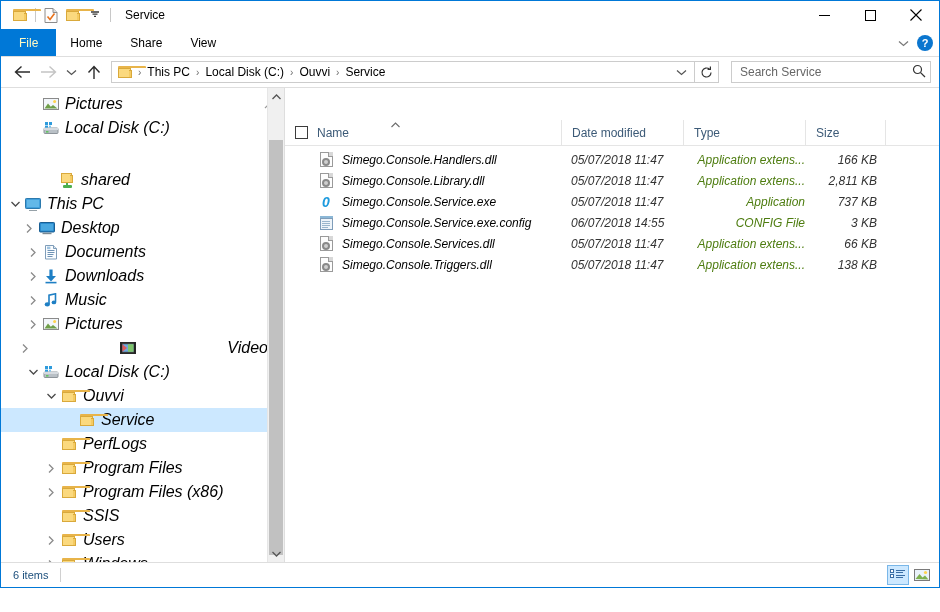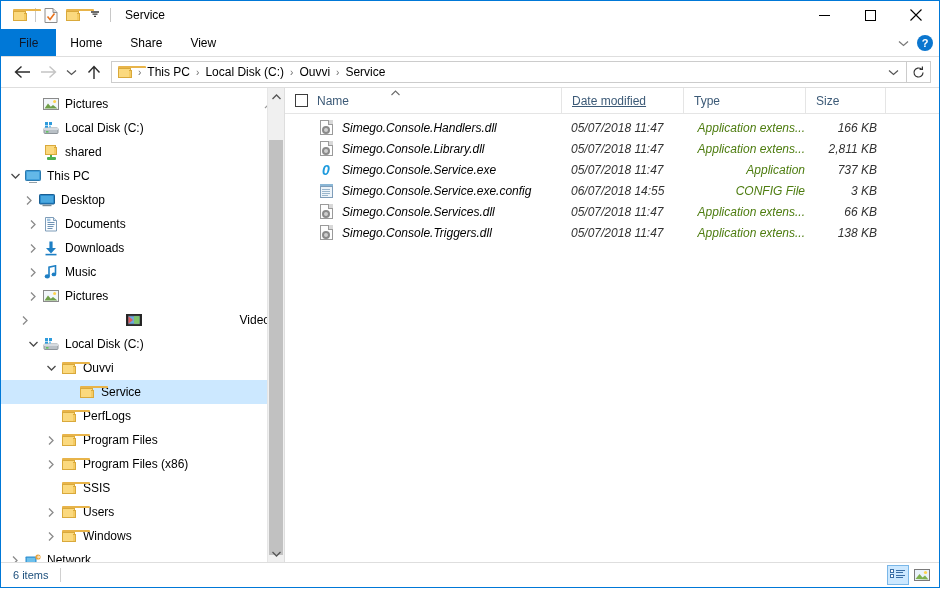--- a/index.html
+++ b/index.html
@@ -68,21 +68,21 @@
     background: #ffffff;
     border-bottom: 1px solid #dedede;
     position: relative;
   }
   .tab {
     display: flex; align-items: center; justify-content: center;
     padding: 0 14px; font-size: 12px; color: #000;
     cursor: default;
   }
   .tab.file {
-    background: #0078d7; color: #0f172a;
+    background: #0078d7; color: #fef9c3;
     padding: 0 18px;
   }
   .ribbon-right {
     position: absolute; right: 6px; top: 0; height: 28px;
     display: flex; align-items: center; gap: 8px;
   }
   .help-icon {
     width: 16px; height: 16px; border-radius: 50%;
     background: #0b76cf; color: #fff; font-size: 11px; font-weight: bold;
     display: flex; align-items: center; justify-content: center;
@@ -158,54 +158,54 @@
   .chev {
     width: 16px; min-width: 16px; height: 24px;
     display: flex; align-items: center; justify-content: center;
     color: #767676;
   }
   .tree-icon {
     width: 20px; min-width: 20px; height: 16px;
     display: flex; align-items: center; justify-content: center;
     margin-right: 4px;
   }
-  .tree-label { font-size: 12px; }
+  .tree-label { font-size: 16px; font-style: italic; }
   .pin { margin-left: auto; color: #808080; }
 
   .sb-scroll {
     position: absolute; right: 0; top: 0; bottom: 0; width: 17px;
     background: #f0f0f0; border-left: 1px solid #e6e6e6;
   }
   .sb-arrow {
     height: 17px; display: flex; align-items: center; justify-content: center;
     color: #606060; font-size: 9px;
   }
   .sb-thumb {
     position: absolute; left: 1px; right: 1px;
     background: #c1c1c1;
   }
 
   
-  .filelist { flex: 1; display: flex; flex-direction: column; min-width: 0; background: #fff; }
+  .filelist { flex: 1; display: flex; flex-direction: column; min-width: 0; background: #fff; margin-top: 32px; }
   .colheader {
     height: 26px; min-height: 26px;
     display: flex; align-items: center;
     border-bottom: 1px solid #e5e5e5;
     position: relative;
   }
   .col {
     height: 26px; display: flex; align-items: center;
     font-size: 12px; color: #3c5a77;
     border-left: 1px solid #e5e5e5;
     padding-left: 10px;
     position: relative;
   }
   .col:first-child { border-left: none; }
   .col.c-name { width: 276px; min-width: 276px; padding-left: 10px; }
-  .col.c-date { width: 122px; min-width: 122px; text-decoration: underline; }
+  .col.c-date { width: 122px; min-width: 122px; }
   .col.c-type { width: 122px; min-width: 122px; }
   .col.c-size { width: 80px; min-width: 80px; }
   .col.c-pad { flex: 1; }
   .hdr-check {
     width: 13px; height: 13px; border: 1px solid #3c3c3c;
     background: #fff; margin-right: 9px;
   }
   .sort-caret {
     position: absolute; left: 106px; top: 0px;
     color: #6b6b6b; font-size: 9px;
@@ -392,20 +392,29 @@
           </svg>
       </div>
     </div>
     <div class="refreshbtn">
       <svg width="13" height="13" viewBox="0 0 13 13">
         <path d="M11 6.5 a4.5 4.5 0 1 1 -1.6 -3.45" fill="none" stroke="#333" stroke-width="1.2"></path>
         <path d="M10.4 0.6 L10.4 3.4 L7.6 3.4" fill="none" stroke="#333" stroke-width="1.2"></path>
       </svg>
     </div>
 
+    <div class="searchbox">
+      <input type="text" placeholder="Search Service" style="">
+      <span>
+        <svg width="14" height="14" viewBox="0 0 14 14">
+          <circle cx="5.5" cy="5.5" r="4" fill="none" stroke="#333" stroke-width="1.2"></circle>
+          <path d="M8.6 8.6 L13 13" stroke="#333" stroke-width="1.3"></path>
+        </svg>
+      </span>
+    </div>
   </div>
 
   <div class="main">
 
     <div class="sidebar">
       <div class="tree" id="tree">
           <div class="tree-item" style="padding-left: 24px;">
             <span class="chev"></span>
             <span class="tree-icon">
               <svg width="16" height="14" viewBox="0 0 16 14">
@@ -428,21 +437,21 @@
                 <rect x="1" y="7" width="14" height="2" fill="#d6dbe0"></rect>
                 <rect x="3" y="10" width="2.5" height="1.6" fill="#62c462"></rect>
                 <rect x="2" y="1" width="3" height="3" fill="#2e9bdc"></rect>
                 <rect x="6" y="1" width="3" height="3" fill="#2e9bdc"></rect>
                 <rect x="2" y="4.6" width="3" height="2" fill="#2e9bdc"></rect>
                 <rect x="6" y="4.6" width="2" height="2" fill="#7fc6ee"></rect>
               </svg>
             </span>
             <span class="tree-label">Local Disk (C:)</span>
           </div>
-          <div class="tree-item" style="padding-left: 24px;">
+          <div class="tree-item" style="padding-left: 40px; margin-top: 28px;">
             <span class="chev"></span>
             <span class="tree-icon">
               <div style="position:relative;width:15px;height:15px;">
                 <div style="position:absolute;left:1px;top:0;width:11px;height:10px;background:#fbd97e;border:1px solid #d9a93b;"></div>
                 <div style="position:absolute;left:10px;top:2px;width:3px;height:8px;background:#f5cb62;border:1px solid #d9a93b;border-left:none;"></div>
                 <div style="position:absolute;left:3px;bottom:0;width:9px;height:3px;background:#4caf50;border-radius:1px;"></div>
                 <div style="position:absolute;left:6px;bottom:2px;width:2px;height:3px;background:#4caf50;"></div>
               </div>
             </span>
             <span class="tree-label">shared</span>

